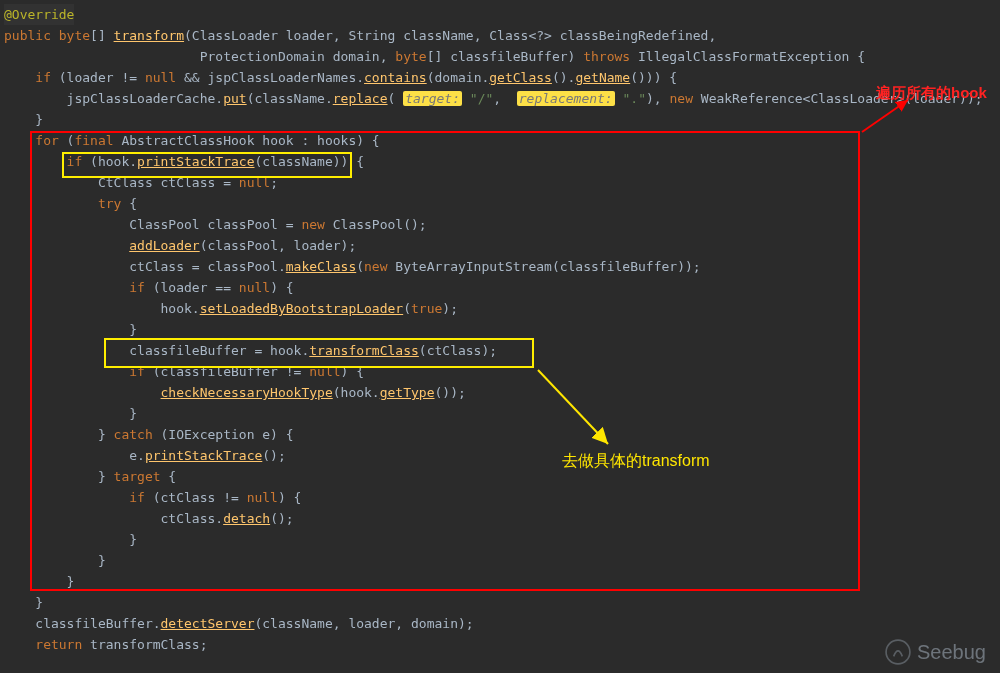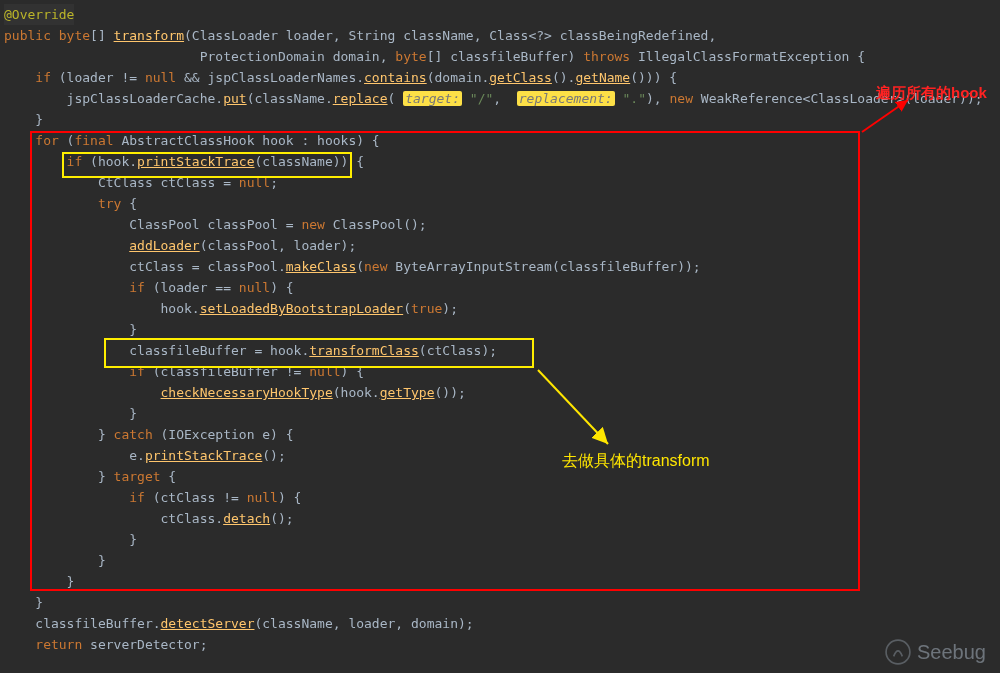--- a/index.html
+++ b/index.html
@@ -81,21 +81,21 @@
 <div class="line"><span>            } </span><span class="kw">catch</span><span> (IOException e) {</span></div>
 <div class="line"><span>                e.</span><span class="method">printStackTrace</span><span>();</span></div>
 <div class="line"><span>            } </span><span class="kw">target</span><span> {</span></div>
 <div class="line"><span class="kw">                if</span><span> (ctClass != </span><span class="kw">null</span><span>) {</span></div>
 <div class="line"><span>                    ctClass.</span><span class="method">detach</span><span>();</span></div>
 <div class="line"><span>                }</span></div>
 <div class="line"><span>            }</span></div>
 <div class="line"><span>        }</span></div>
 <div class="line"><span>    }</span></div>
 <div class="line"><span>    classfileBuffer.</span><span class="method">detectServer</span><span>(className, loader, domain);</span></div>
-<div class="line"><span class="kw">    return</span><span> serverDetector;</span></div>
+<div class="line"><span class="kw">    return</span><span> transformClass;</span></div>
 
 <div class="red-box"></div>
 <div class="yellow-box1"></div>
 <div class="yellow-box2"></div>
 
 <svg class="arrow" style="left:858px; top:96px;" width="60" height="40">
   <defs>
       <marker id="ar" markerWidth="8" markerHeight="8" refX="6" refY="3" orient="auto">
         <path d="M0,0 L6,3 L0,6 Z" fill="#ff0000"></path>
       </marker>

